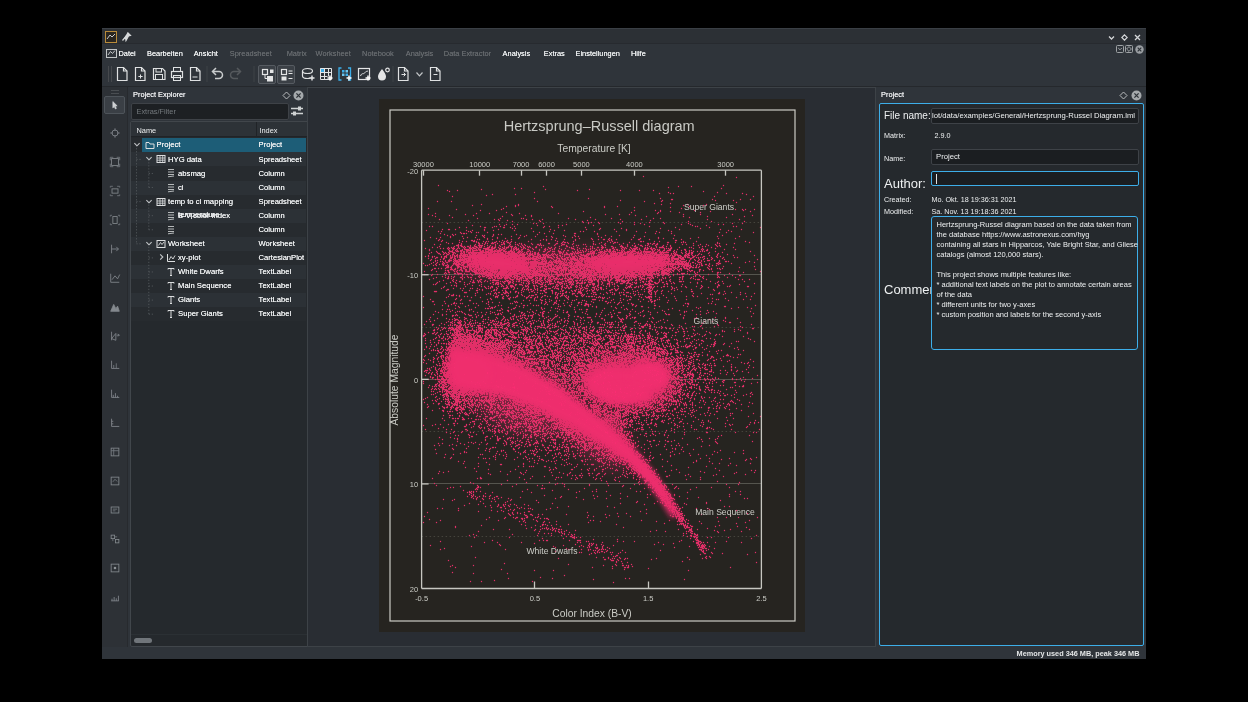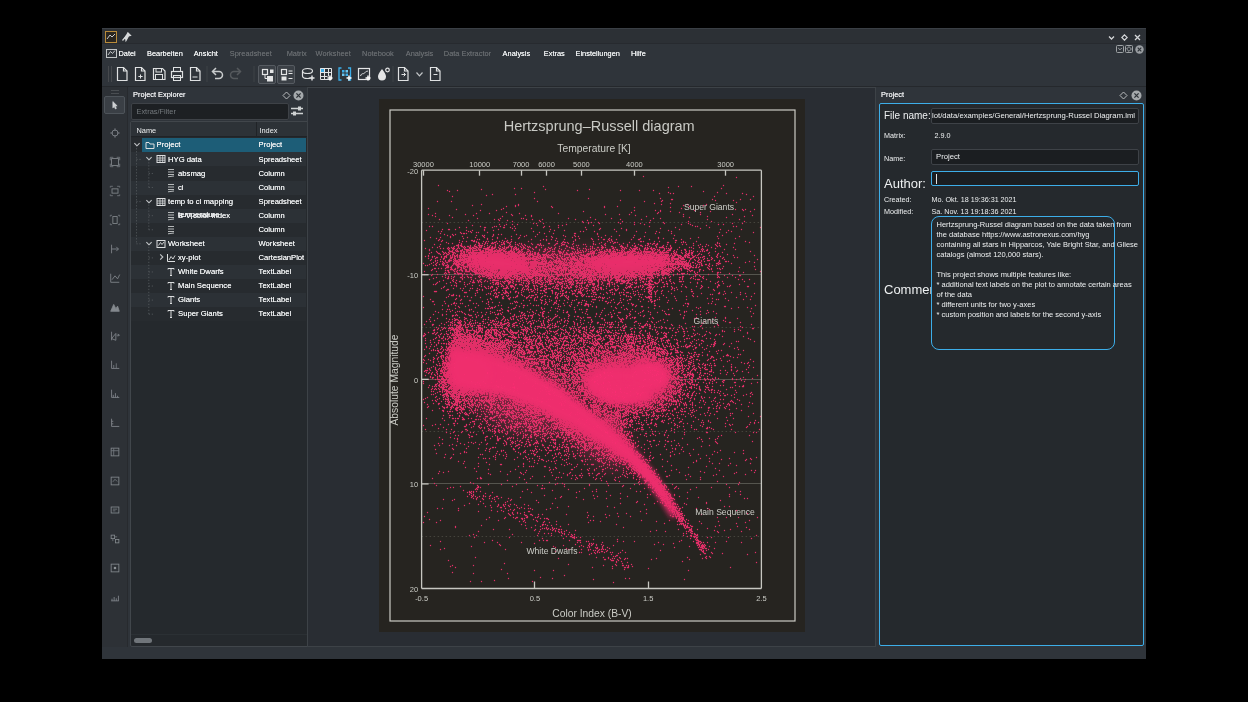--- a/index.html
+++ b/index.html
@@ -511,19 +511,20 @@
             </div>
             <span style="color:#eef0f1;font-size:7.2px;position:absolute;left:55px;top:27px">2.9.0</span>
             <div class="abs" style="left:51.5px;top:45.5px;width:208px;height:15.5px;background:#1b1e21;border:1px solid #3e4247;border-radius:2px">
               <div style="position:absolute;left:4px;top:1.5px;font-size:7.7px;color:#eef0f1">Project</div>
             </div>
             <div class="abs" style="left:51.5px;top:67px;width:208px;height:15.5px;background:#1b1e21;border:1px solid #3daee9;border-radius:2px">
               <div style="position:absolute;left:4px;top:2.5px;width:1px;height:10px;background:#dfe1e2"></div>
             </div>
             <span style="color:#eef0f1;font-size:7.2px;position:absolute;left:52px;top:91px">Mo. Okt. 18 19:36:31 2021</span>
             <span style="color:#eef0f1;font-size:7.2px;position:absolute;left:52px;top:103px">Sa. Nov. 13 19:18:36 2021</span>
-            <div class="abs" style="left:51.5px;top:112.5px;width:184px;height:134px;background:#25292d;border:1px solid #3daee9;border-radius:8px">
+            <div class="abs" style="left:51.5px;top:112.5px;width:207px;height:134px;background:#25292d;border:1px solid #3daee9;border-radius:3px">
               <div style="position:absolute;left:4.5px;top:3px;font-size:7.5px;line-height:9.95px;color:#eef0f1;white-space:nowrap">Hertzsprung-Russel diagram based on the data taken from<br>the database https://www.astronexus.com/hyg<br>containing all stars in Hipparcos, Yale Bright Star, and Gliese<br>catalogs (almost 120,000 stars).<br><br>This project shows multiple features like:<br>* additional text labels on the plot to annotate certain areas<br>of the data<br>* different units for two y-axes<br>* custom position and labels for the second y-axis</div>
             </div>
           </div>
         </div>
       </div>
+      <div id="statusbar">Memory used 346 MB, peak 346 MB&nbsp;&nbsp;</div>
     </div>
   </div>
 </body></html>

